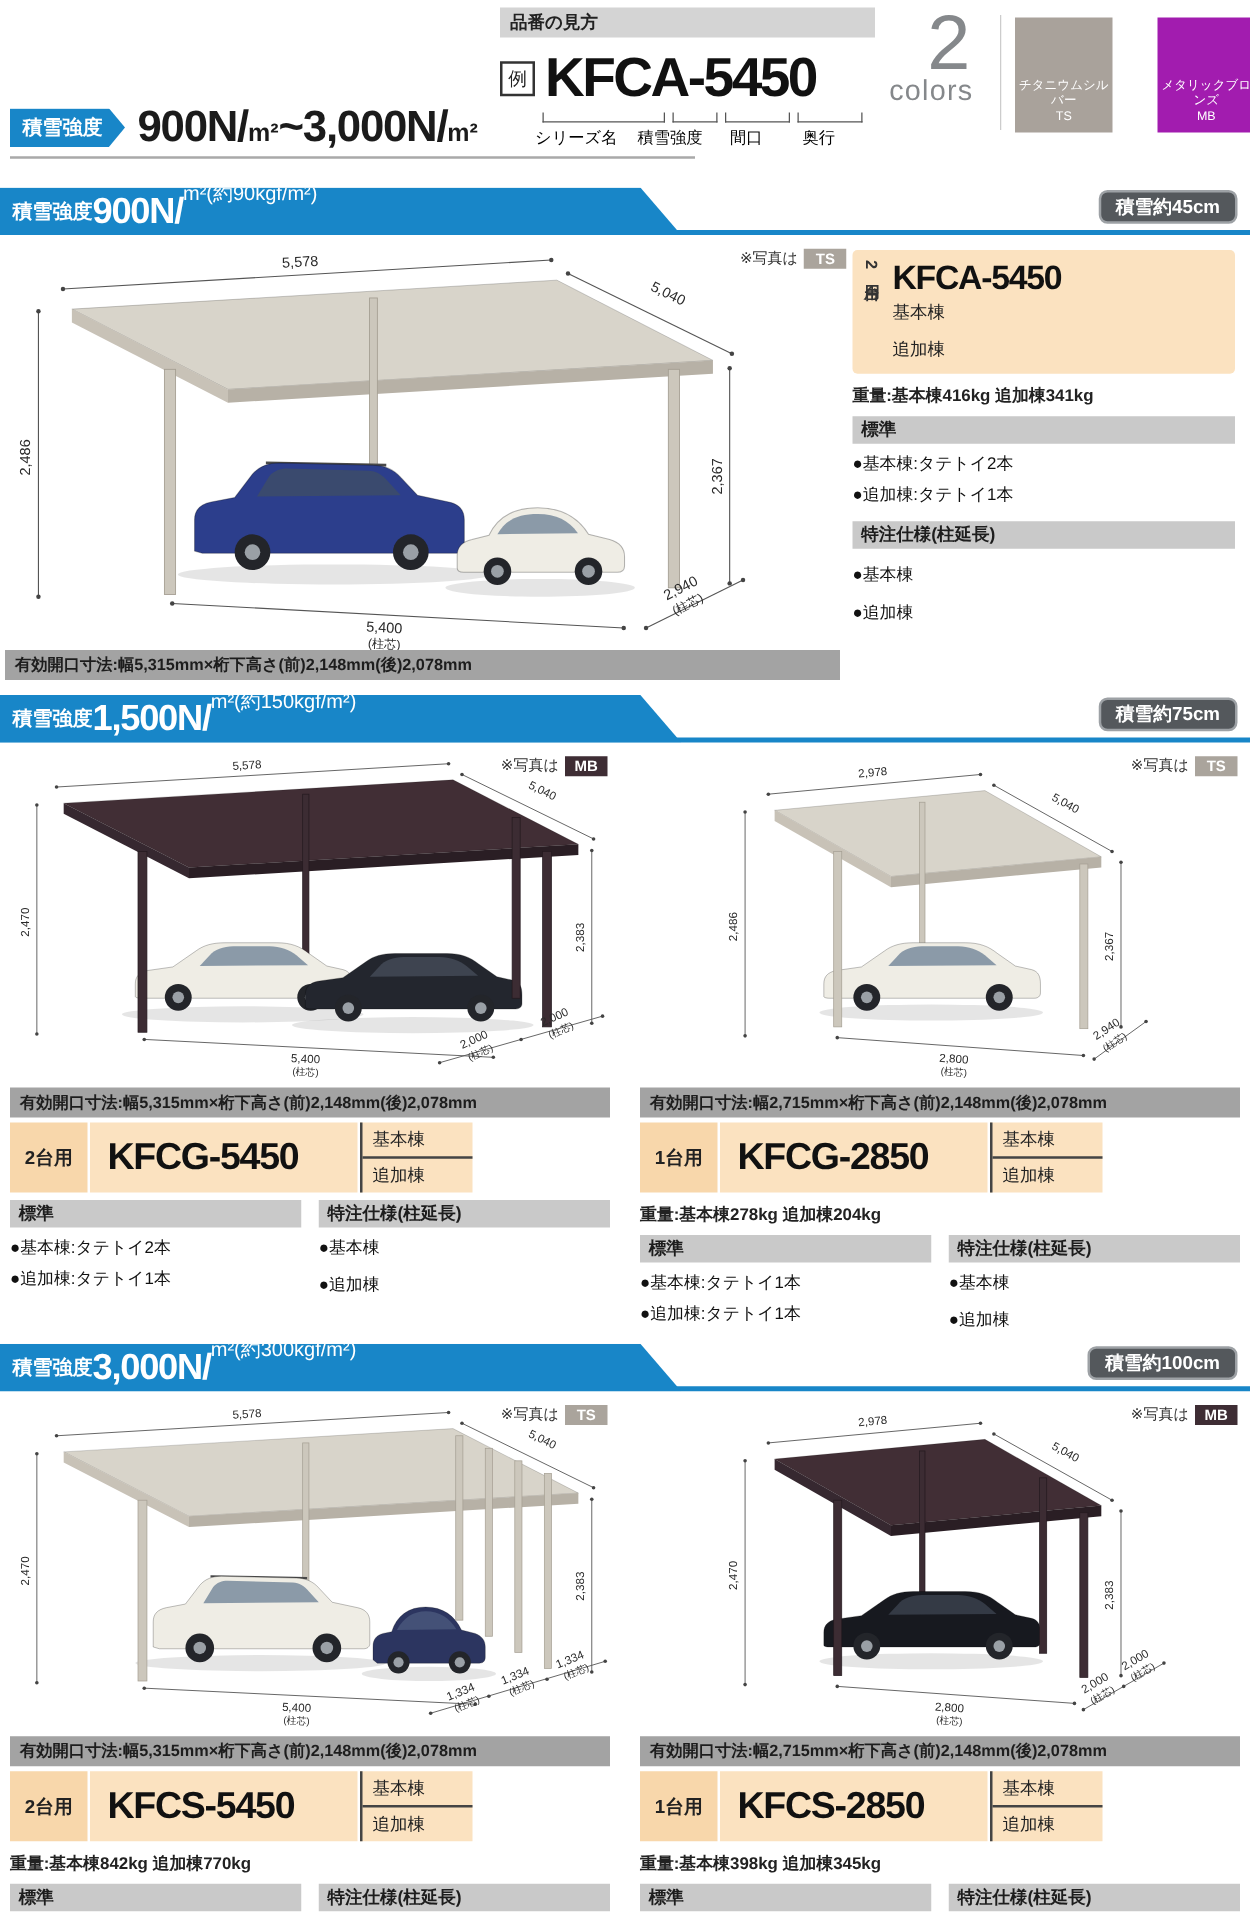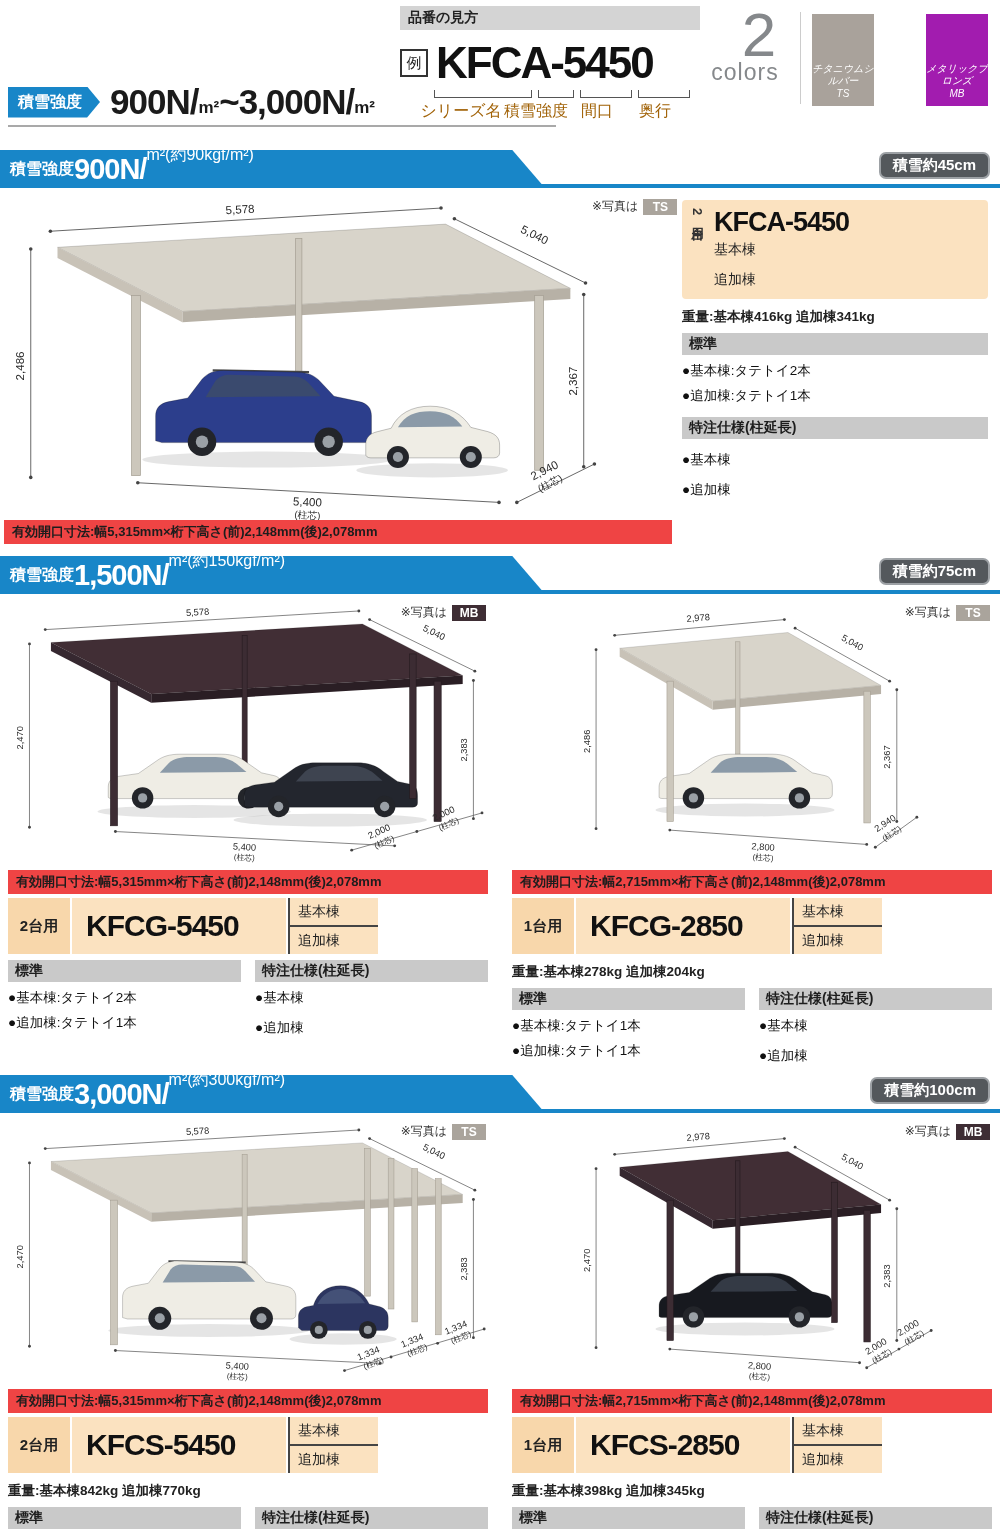--- a/index.html
+++ b/index.html
@@ -5,37 +5,37 @@
   html,body{margin:0;padding:0;background:#fff;}
   body{width:1000px;height:1532px;overflow:hidden;font-family:"Liberation Sans","DejaVu Sans",sans-serif;color:#222;}
   .page{position:relative;width:1000px;height:1532px;background:#fff;}
 
   
   .tophdr{position:relative;height:148px;}
   .snowrange{position:absolute;left:8px;top:86px;width:548px;border-bottom:2px solid #a9a9a9;padding-bottom:7px;display:flex;align-items:flex-end;gap:10px;}
   .snowtag{background:#1886c8;color:#fff;font-size:16px;font-weight:bold;padding:5px 18px 5px 10px;clip-path:polygon(0 0,86% 0,100% 50%,86% 100%,0 100%);}
   .rangetxt{display:flex;align-items:flex-end;font-weight:bold;color:#1b1b1b;line-height:.9;}
   .rangetxt .big{font-size:35px;letter-spacing:-1px;}
-  .rangetxt .sml{font-size:17px;padding-bottom:2px;}
+  .rangetxt .sml{font-size:20px;padding-bottom:2px;}
   .howto{position:absolute;left:400px;top:6px;width:300px;}
   .howto-bar{background:#d4d4d4;font-size:14px;font-weight:bold;padding:3px 8px;color:#222;}
   .codeline{display:flex;align-items:center;gap:8px;margin-top:8px;}
   .reibox{border:2px solid #333;width:24px;height:24px;display:flex;align-items:center;justify-content:center;font-size:15px;}
   .bigcode{font-size:44px;font-weight:bold;letter-spacing:-2px;color:#111;}
   .brackets{display:flex;gap:6px;margin:2px 0 0 34px;}
   .brk{height:7px;border-left:1.5px solid #555;border-right:1.5px solid #555;border-bottom:1.5px solid #555;}
   .b1{width:96px;}.b2{width:34px;}.b3{width:50px;}.b4{width:50px;}
-  .brklbl{display:flex;margin-left:18px;font-size:16px;color:#a16207;margin-top:3px;}
+  .brklbl{display:flex;margin-left:18px;font-size:13px;color:#000000;margin-top:3px;}
   .brklbl span{display:inline-block;text-align:center;}
   .bl1{width:86px;}.bl2{width:64px;}.bl3{width:58px;}.bl4{width:58px;}
   .colors2{position:absolute;left:702px;top:6px;width:86px;text-align:center;color:#85888b;}
   .colors2 .n{font-size:62px;line-height:.95;font-weight:400;margin-left:28px;}
   .colors2 .w{font-size:23px;letter-spacing:1px;margin-top:-6px;}
   .vdiv{position:absolute;left:800px;top:12px;width:1px;height:92px;background:#ccc;}
-  .swatch{position:absolute;top:14px;width:62px;height:92px;display:flex;flex-direction:column;justify-content:flex-end;font-style:italic;}
+  .swatch{position:absolute;top:14px;width:78px;height:92px;display:flex;flex-direction:column;justify-content:flex-end;}
   .swatch .lab{color:#fff;font-size:10px;text-align:center;line-height:1.25;padding-bottom:6px;}
   .sw-ts{left:812px;background:#a9a29b;}
   .sw-mb{left:926px;background:#a21caf;}
   .rednote{position:absolute;right:12px;top:126px;font-size:13px;color:#e60012;font-weight:bold;}
 
   
   .sechdr{position:relative;height:38px;margin-top:2px;}
   .secbar{position:absolute;left:0;top:0;width:545px;height:38px;background:#1886c8;clip-path:polygon(0 0,94% 0,100% 100%,0 100%);display:flex;align-items:center;color:#fff;padding-left:10px;box-sizing:border-box;}
   .secbar .pre{font-size:16px;font-weight:bold;}
   .secbar .val{font-size:29px;font-weight:bold;letter-spacing:-1px;line-height:1;}
@@ -64,21 +64,21 @@
   .c-white{--body:#efede5;--glass:#8b9aa8;}
   .c-dark{--body:#23262e;--glass:#3e4450;}
   .c-black{--body:#17191f;--glass:#343a45;}
   .c-navy{--body:#2c3560;--glass:#445177;}
 
   .photo-note{position:absolute;font-size:12px;color:#333;display:flex;align-items:center;gap:5px;}
   .pbadge{display:inline-block;min-width:24px;text-align:center;color:#fff;font-size:12px;font-weight:bold;padding:1px 5px;}
   .pbadge.ts{background:#aaa49c;}
   .pbadge.mb{background:#3e2d34;}
 
-  .opening{background:#ef4444;font-size:13px;font-weight:bold;color:#1d1d1d;padding:3px 8px;margin-top:2px;}
+  .opening{background:#a3a3a3;font-size:13px;font-weight:bold;color:#1d1d1d;padding:3px 8px;margin-top:2px;}
 
   
   .s1body{position:relative;height:356px;}
   .s1draw{position:absolute;left:4px;top:4px;}
   .s1note{left:592px;top:10px;}
   .s1info{position:absolute;left:682px;top:12px;width:306px;}
   .s1box{background:#fbe2c0;border-radius:4px;display:flex;padding:8px 10px 10px 6px;min-height:76px;}
   .s1cap{writing-mode:vertical-rl;font-size:13px;font-weight:bold;color:#333;letter-spacing:1px;margin-right:8px;}
   .s1boxc .code{font-size:27px;font-weight:bold;color:#111;letter-spacing:-1px;line-height:1.05;}
   .s1boxc .var{font-size:14px;color:#222;margin-top:5px;}

